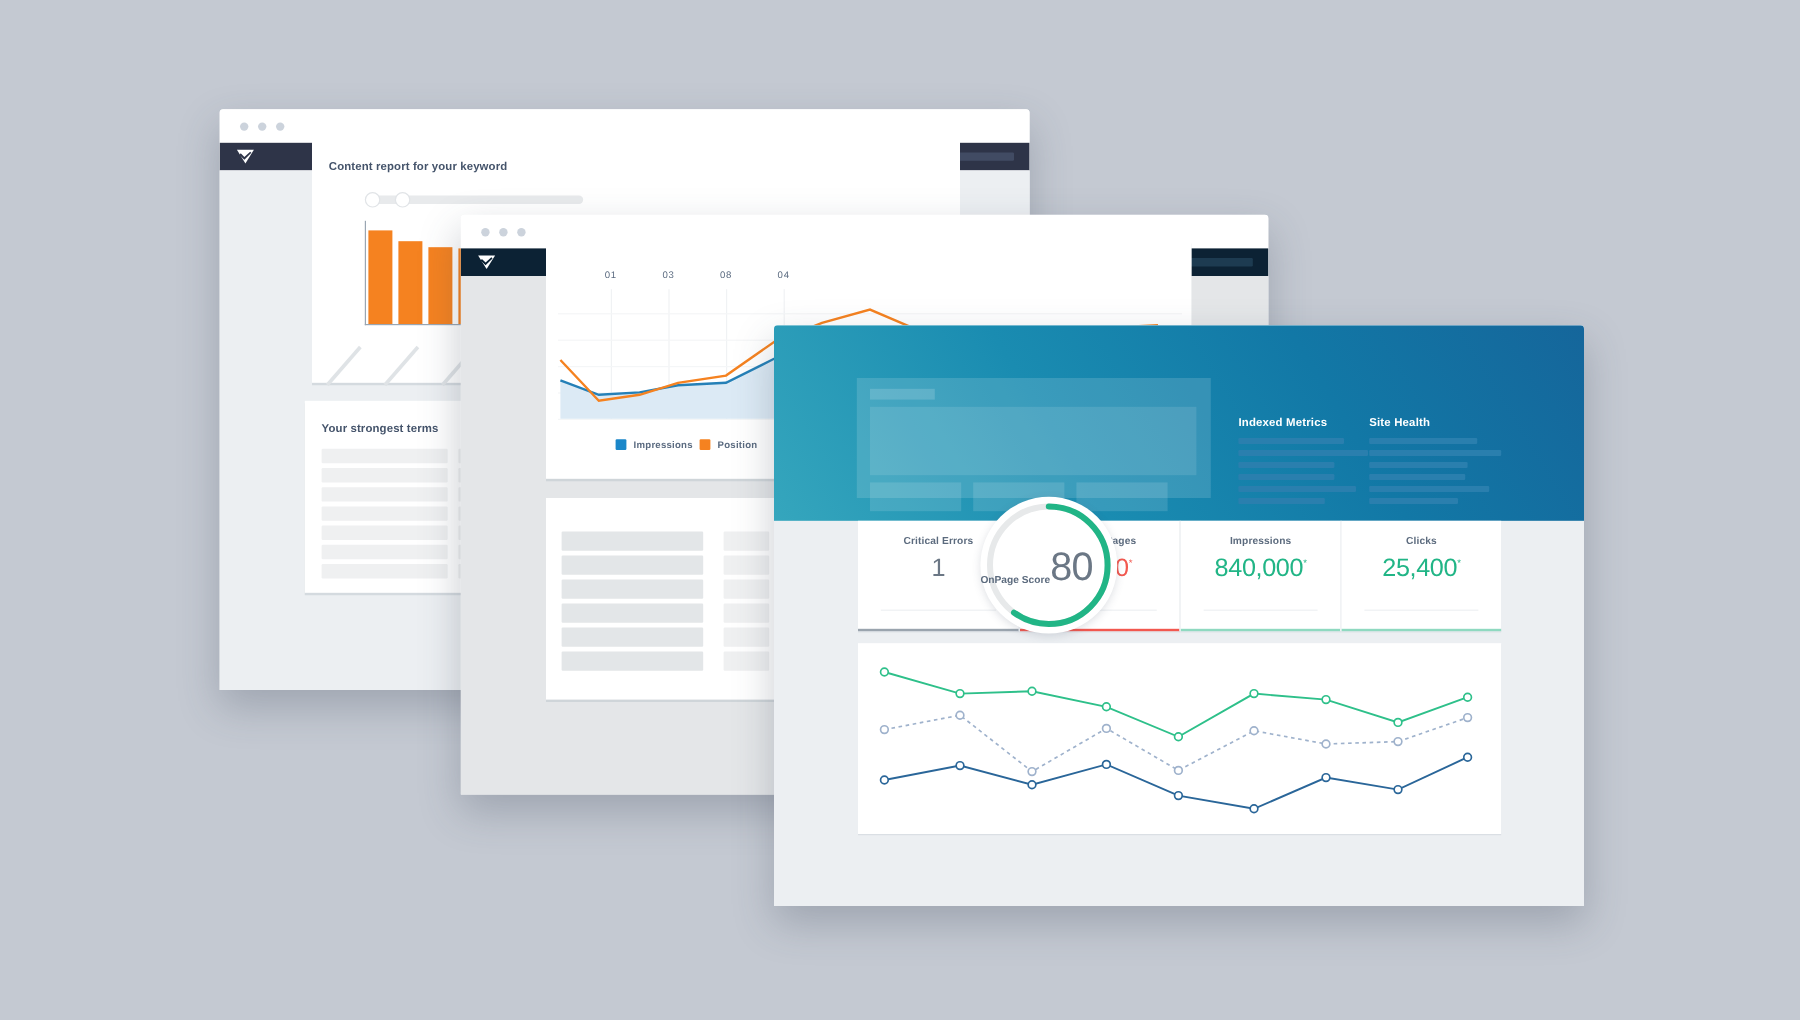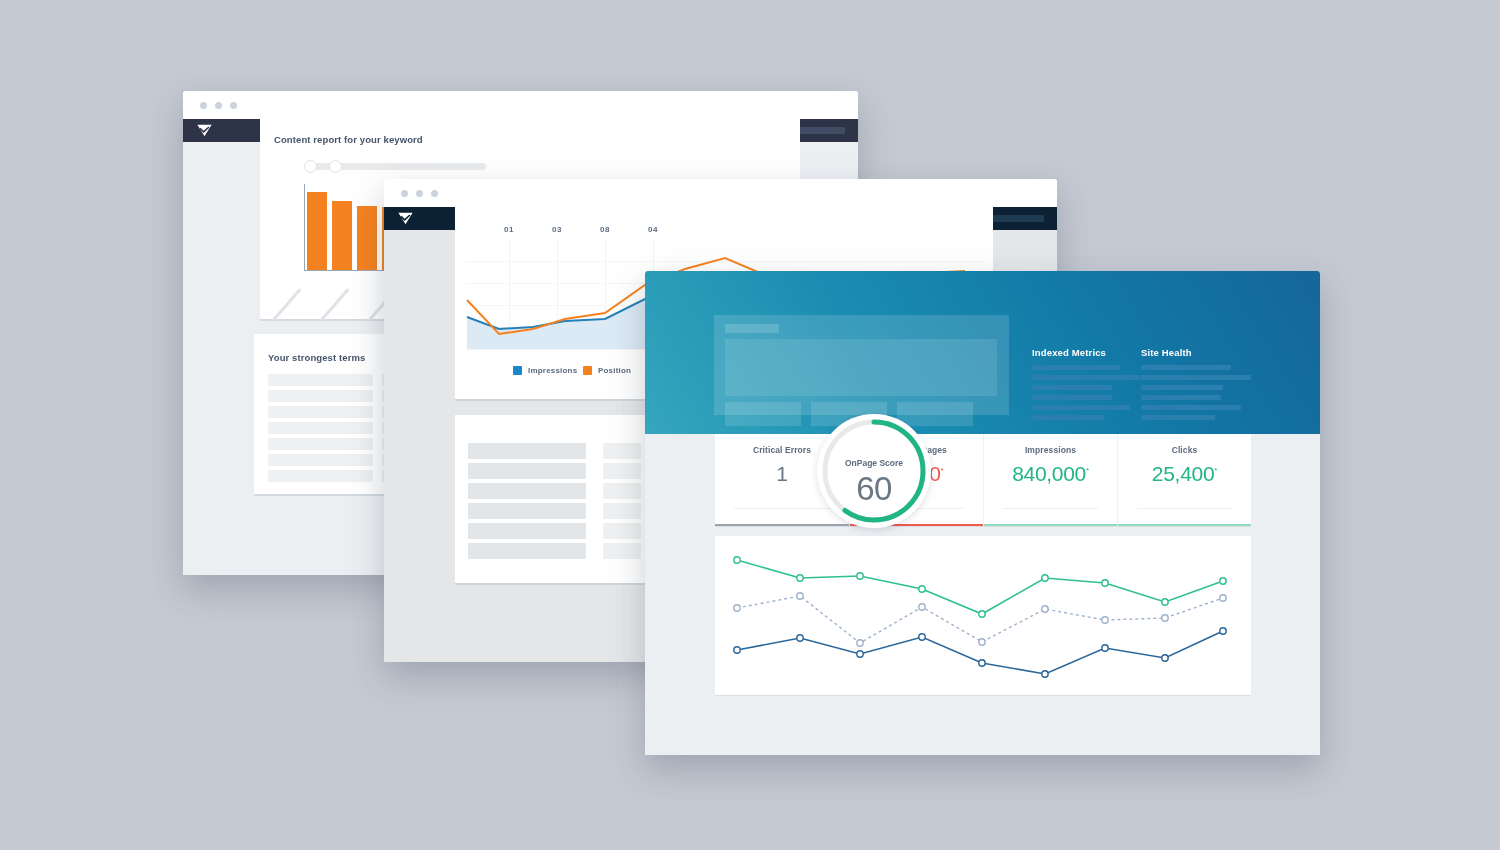--- a/index.html
+++ b/index.html
@@ -106,21 +106,21 @@
   .skel { position: absolute; border-radius: 1px; }
 
   
   #win-mid { left: 384px; top: 179px; width: 673px; height: 483px; border-radius: 3px 3px 0 0; }
   #win-mid .win-body { background: #e4e6e8; }
 
   .chart-tick {
     position: absolute;
     font-size: 8px;
     color: #5b6b80;
-    font-weight: bold;
+    font-weight: normal;
     letter-spacing: .6px;
   }
   .grid-v { position: absolute; width: 1px; background: #f0f2f4; }
   .grid-h { position: absolute; height: 1px; background: #f4f6f7; }
 
   .legend-row { position: absolute; display: flex; align-items: center; }
   .legend-swatch { width: 9px; height: 9px; margin-right: 6px; border-radius: 1px; }
   .legend-label { font-size: 8px; color: #5b6b80; font-weight: bold; letter-spacing: .2px; }
 
   
@@ -190,23 +190,22 @@
   }
 
   
   .score-ring {
     position: absolute;
     width: 114px; height: 114px;
     border-radius: 50%;
     background: #ffffff;
     box-shadow: 0 2px 7px rgba(70,85,105,.18);
     display: flex;
-    flex-direction: column;
+    flex-direction: row;
     align-items: center;
-    justify-content: center;
   }
   .score-ring svg { position: absolute; left: 0; top: 0; }
   .score-label {
     position: relative;
     font-size: 8.5px;
     color: #5c6b7e;
     font-weight: bold;
     margin-top: 24px;
   }
   .score-value {
@@ -446,21 +445,21 @@
           <div class="metric-accent" style="background:#8fd9c0;"></div>
         </div>
       </div>
 
       <div class="score-ring" style="left:172px; top:143px;">
         <svg width="114" height="114" viewBox="0 0 114 114">
           <circle cx="57" cy="57" r="49" fill="none" stroke="#e7e9ea" stroke-width="5"></circle>
           <circle cx="57" cy="57" r="49" fill="none" stroke="#21b586" stroke-width="5" stroke-linecap="round" stroke-dasharray="184.7 307.9" transform="rotate(-90 57 57)"></circle>
         </svg>
         <div class="score-label">OnPage Score</div>
-        <div class="score-value">60</div>
+        <div class="score-value">80</div>
       </div>
 
       <div class="linechart-card" style="left:70px; top:265px; width:536px; height:159px;">
         <svg width="536" height="159" viewBox="0 0 536 159" style="position:absolute;left:0;top:0;">
 
           <polyline points="22,24 85,42 145,40 207,53 267,78 330,42 390,47 450,66 508,45" fill="none" stroke="#2ec08a" stroke-width="1.6"></polyline>
           <g fill="#ffffff" stroke="#2ec08a" stroke-width="1.4">
             <circle cx="22" cy="24" r="3.2"></circle>
             <circle cx="85" cy="42" r="3.2"></circle>
             <circle cx="145" cy="40" r="3.2"></circle>

